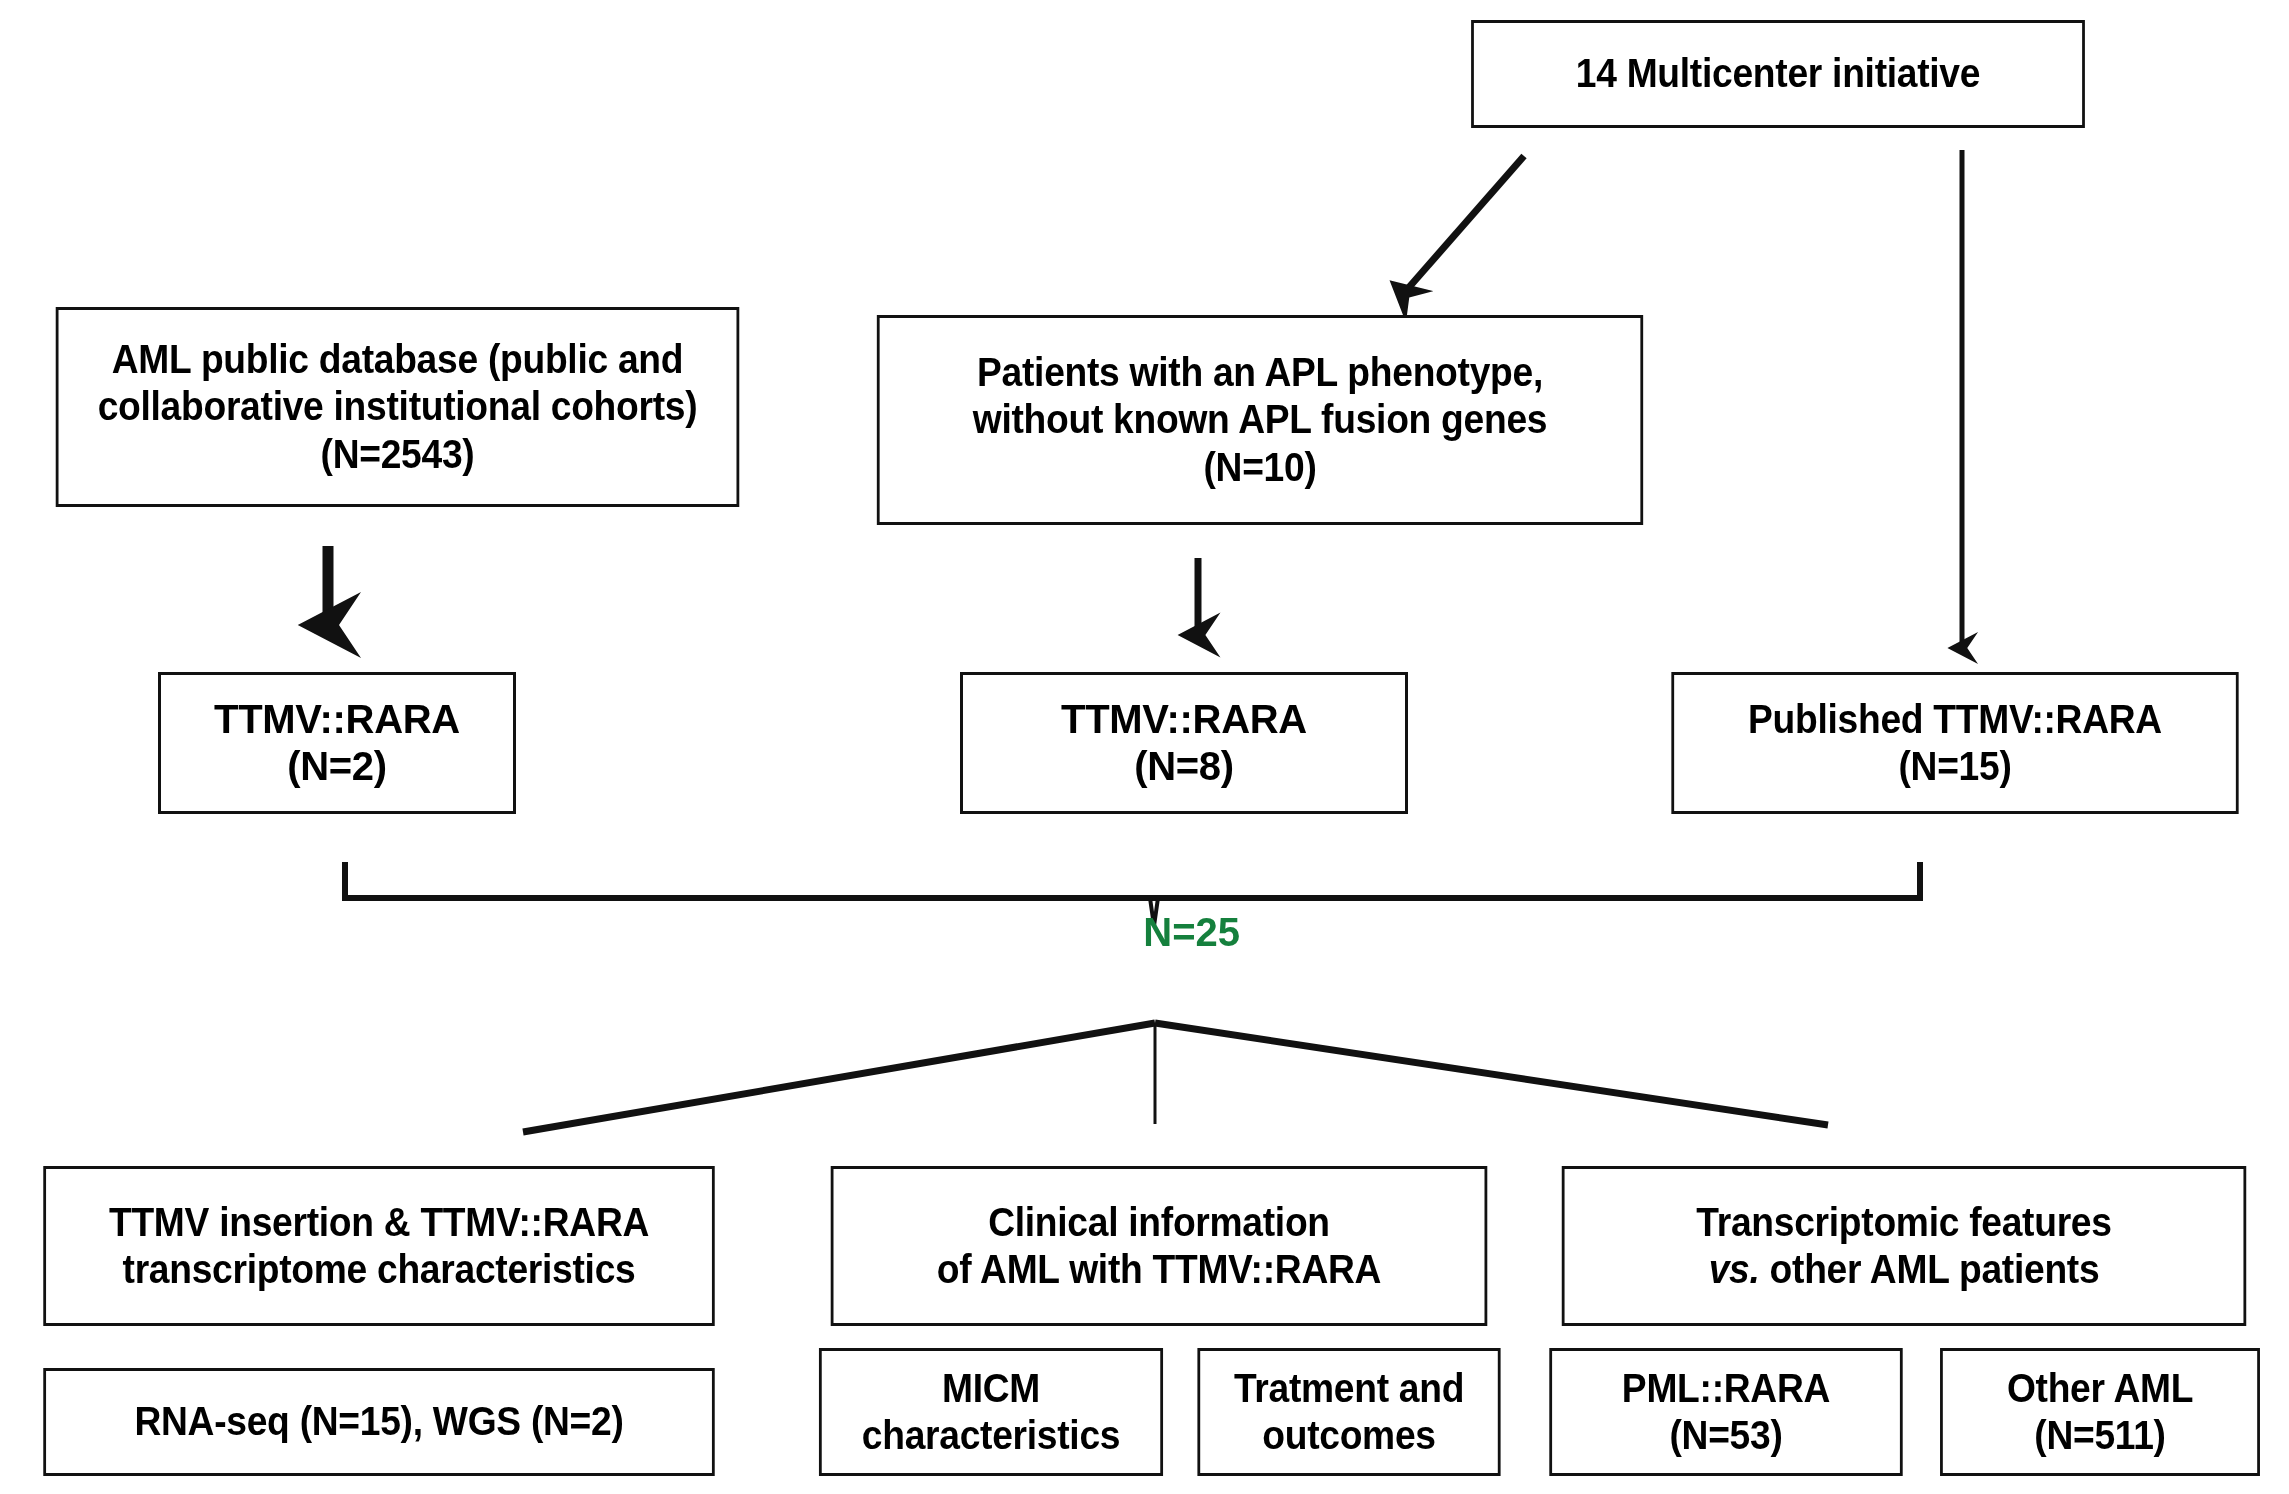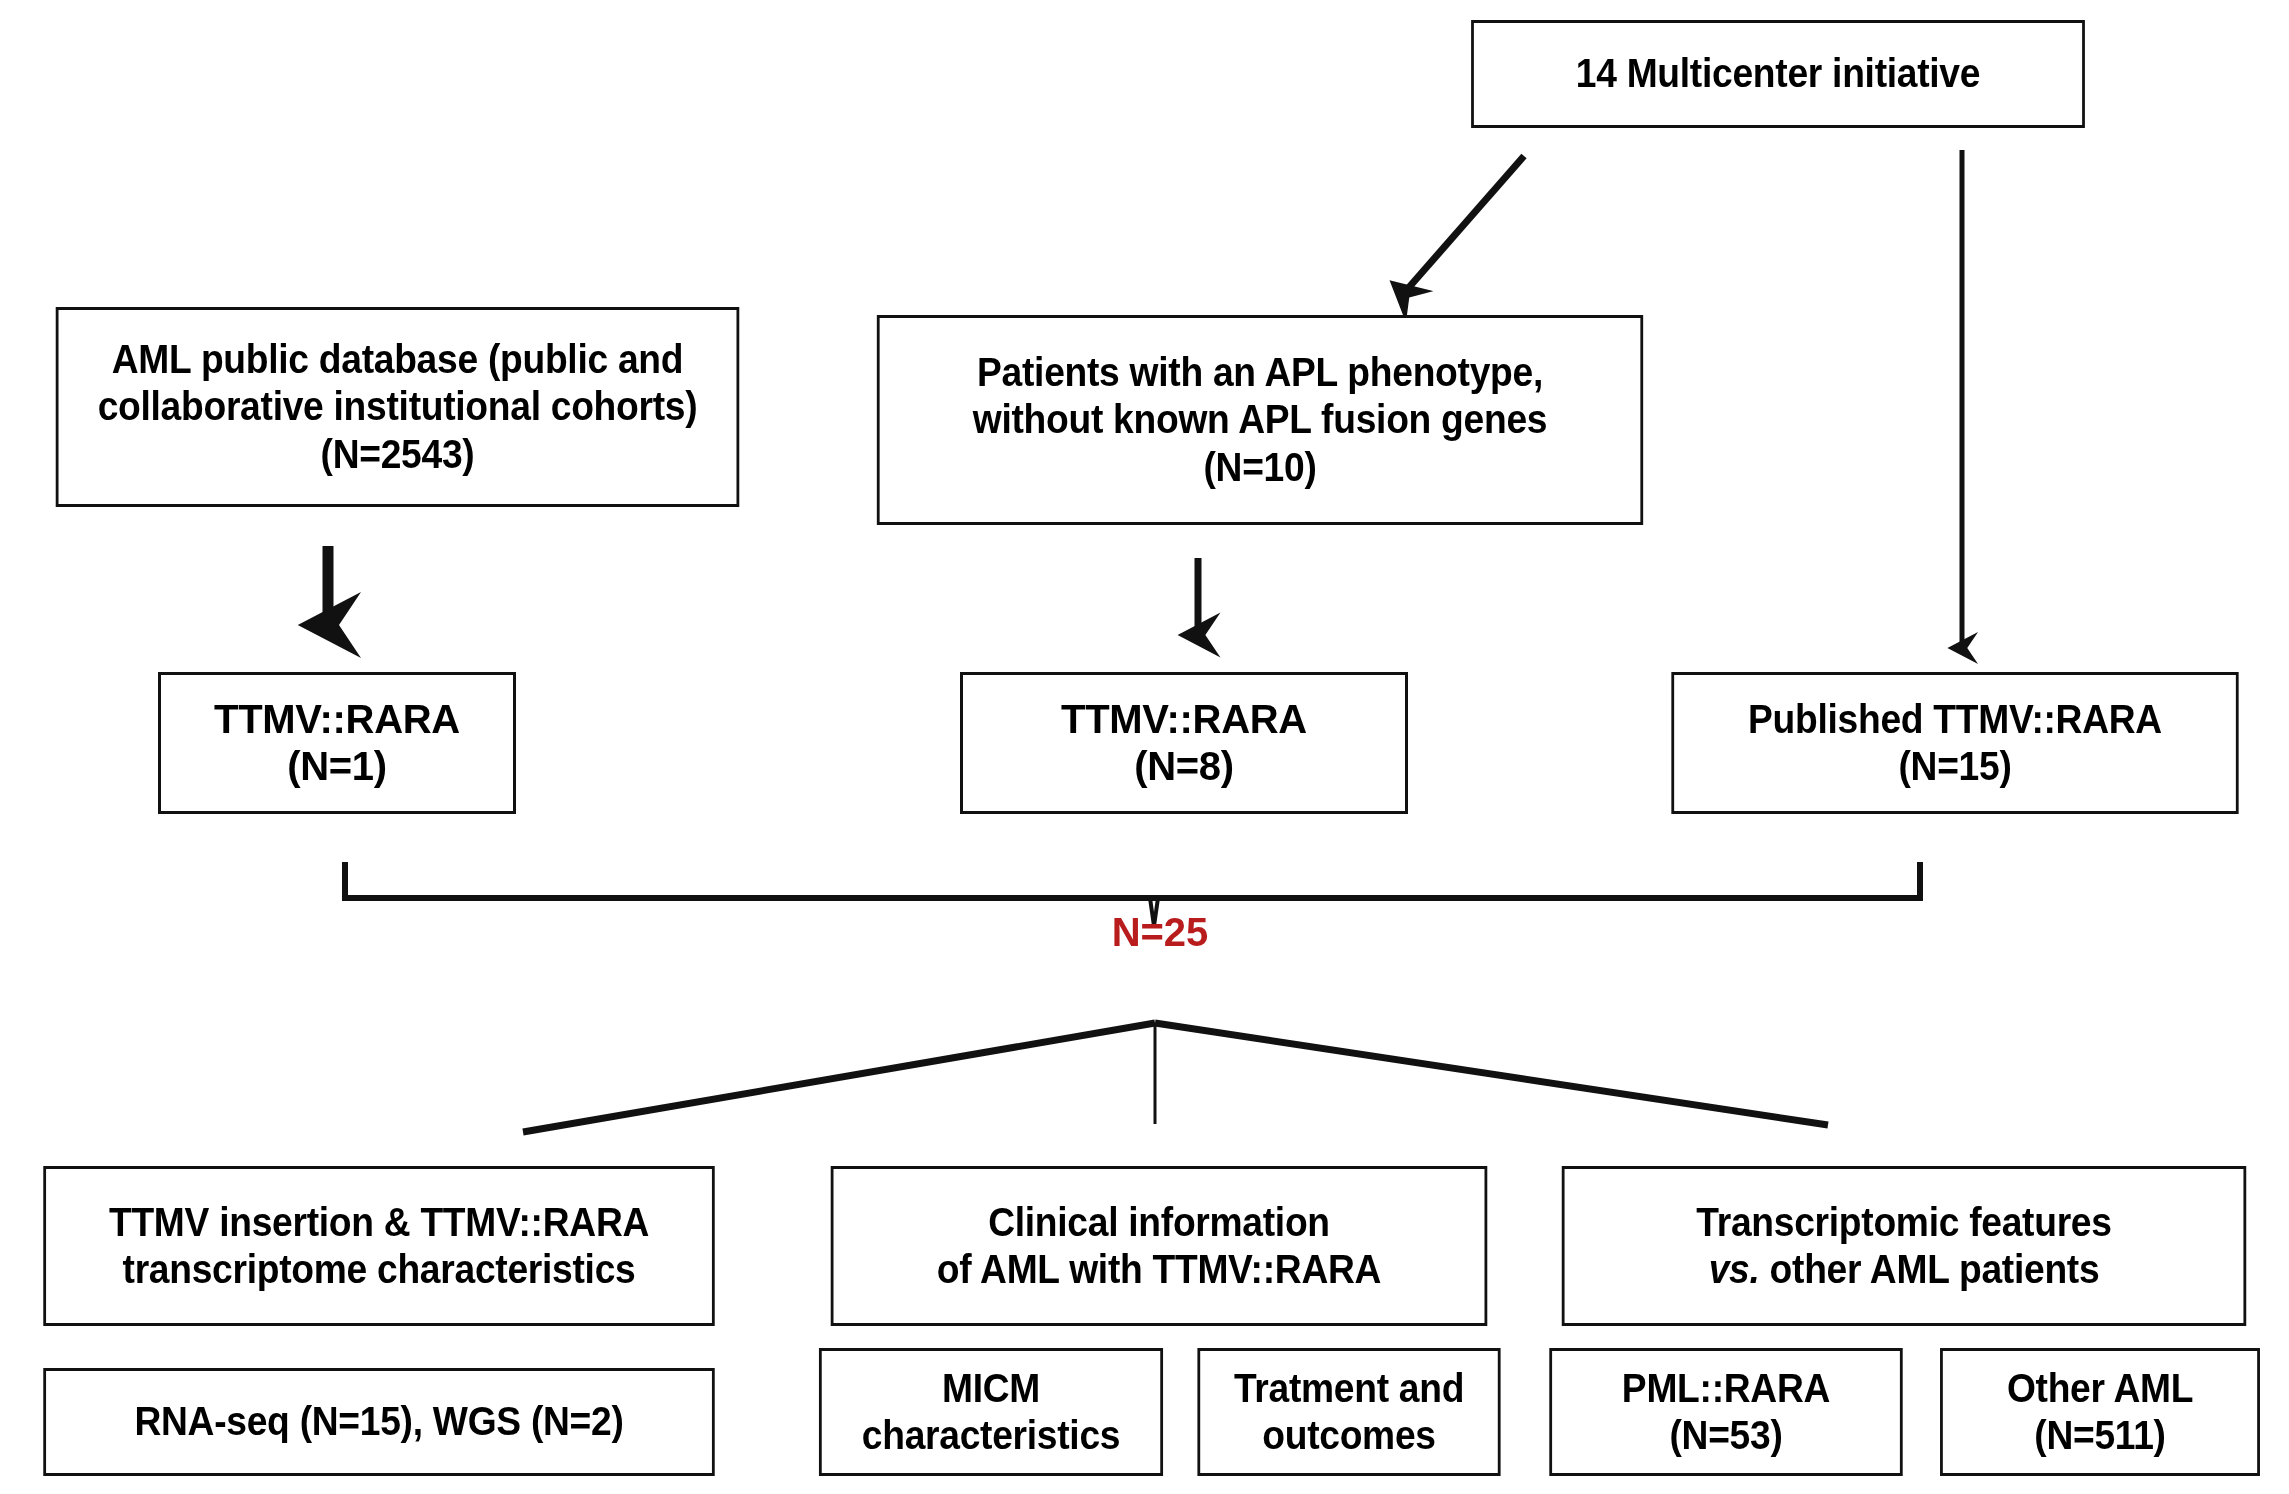--- a/index.html
+++ b/index.html
@@ -63,24 +63,24 @@
   #node-treatment     { left: 1186px; top: 1348px; width: 326px;  height: 128px; font-size: 40px; }
   #node-transcriptomic{ left: 1536px; top: 1166px; width: 736px;  height: 160px; font-size: 40px; }
   #node-pml-rara      { left: 1536px; top: 1348px; width: 380px;  height: 128px; font-size: 40px; }
   #node-other-aml     { left: 1928px; top: 1348px; width: 344px;  height: 128px; font-size: 40px; }
 
   #label-n25 {
     position: absolute;
     left: 1080px;
     top: 910px;
     width: 160px;
-    text-align: center;
+    text-align: right;
     font-size: 40px;
     font-weight: bold;
-    color: #b91c1c;
+    color: #15803d;
     font-family: "Liberation Sans Narrow", "Liberation Sans", sans-serif;
   }
 
   svg#connectors {
     position: absolute;
     left: 0;
     top: 0;
     width: 2289px;
     height: 1494px;
     pointer-events: none;
@@ -140,21 +140,21 @@
   </div>
 
   <div class="node cond" id="node-apl-phenotype">
     <span class="line">Patients with an APL phenotype,</span>
     <span class="line">without known APL fusion genes</span>
     <span class="line">(N=10)</span>
   </div>
 
   <div class="node wide" id="node-ttmv-6">
     <span class="line">TTMV::RARA</span>
-    <span class="line">(N=1)</span>
+    <span class="line">(N=2)</span>
   </div>
 
   <div class="node wide" id="node-ttmv-4">
     <span class="line">TTMV::RARA</span>
     <span class="line">(N=8)</span>
   </div>
 
   <div class="node cond" id="node-published-15">
     <span class="line">Published TTMV::RARA</span>
     <span class="line">(N=15)</span>

